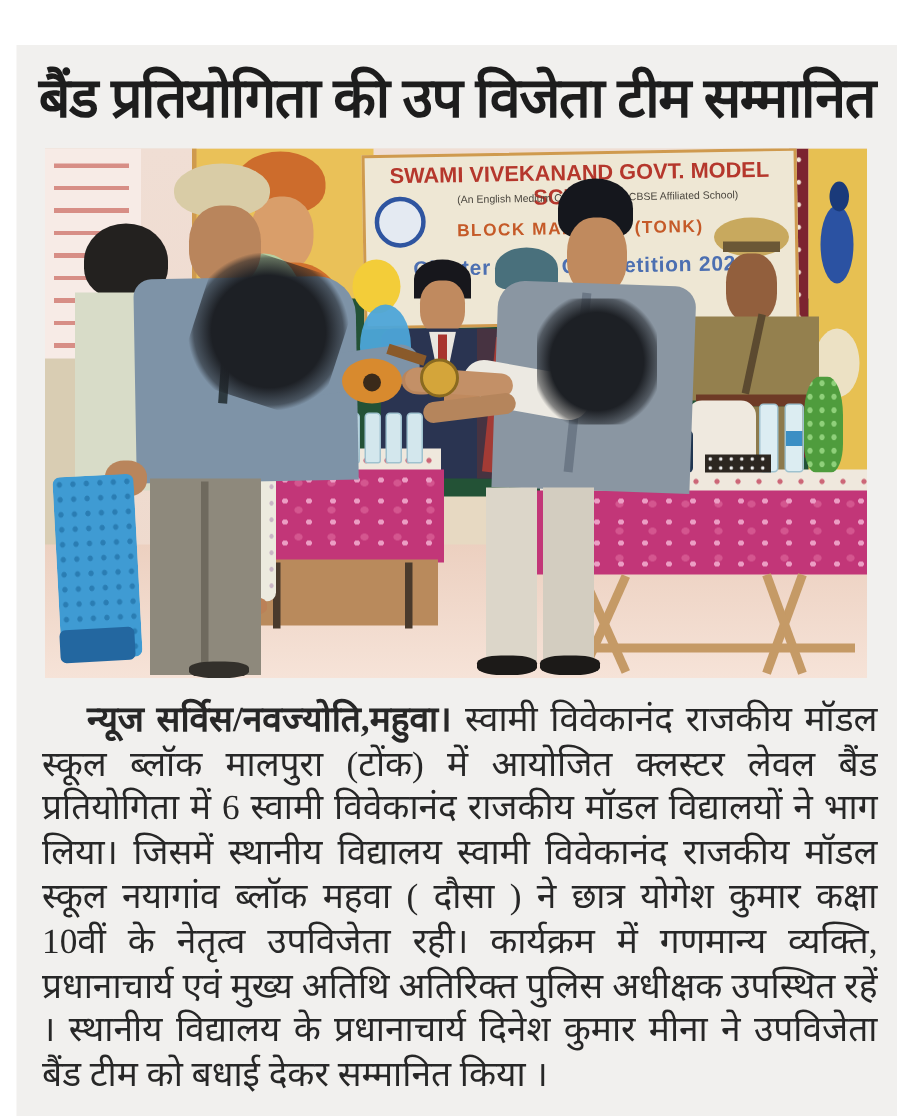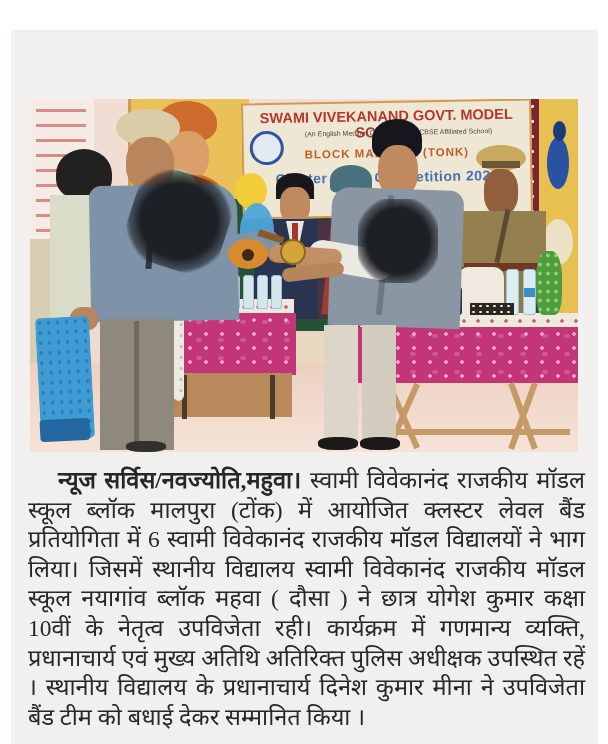--- a/index.html
+++ b/index.html
@@ -131,20 +131,21 @@
   .sm1{left:100px;top:74px;width:98px;height:96px;transform:rotate(18deg);
     background:radial-gradient(ellipse,#1d2025 55%,rgba(29,32,37,.55) 72%,rgba(29,32,37,0) 78%)}
   .sm2{left:328px;top:100px;width:80px;height:84px;
     background:radial-gradient(ellipse,#1d2025 55%,rgba(29,32,37,.5) 72%,rgba(29,32,37,0) 78%)}
 </style>
 </head>
 <body>
 
 <div class="panel">
 
+  <div class="ab headline">बैंड प्रतियोगिता की उप विजेता टीम सम्मानित</div>
 
   <div class="ab photo">
     <div class="ab wall"></div>
 
     <div class="ab lpost">
       <div class="ab lpost-lines"></div>
     </div>
     <div class="ab lperson"></div>
     <div class="ab wood"></div>
 

